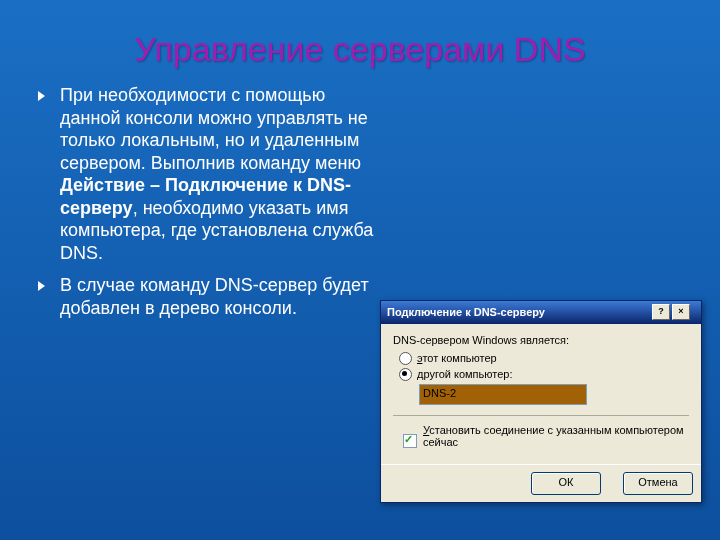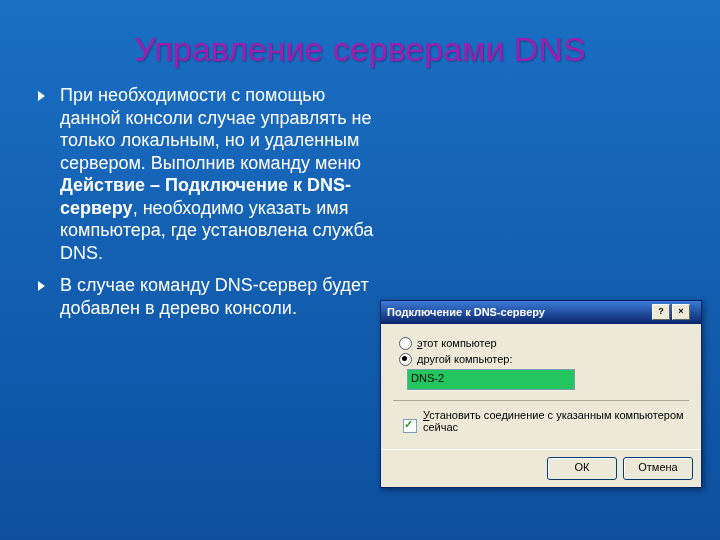--- a/index.html
+++ b/index.html
@@ -75,70 +75,71 @@
 .radio{
   width:11px;height:11px;border:1px solid #555;border-radius:50%;
   background:#fff;margin-right:5px;position:relative;flex:none;
 }
 .radio.checked::after{
   content:"";position:absolute;left:2px;top:2px;width:5px;height:5px;
   background:#000;border-radius:50%;
 }
 .underline{text-decoration:underline}
 .input{
-  margin:3px 0 2px 14px;
+  margin:3px 0 2px 26px;
   width:160px;height:17px;
-  background:#22c55e;border:1px solid #7f9db9;
+  background:#a16207;border:1px solid #7f9db9;
   padding:1px 3px;font-size:11px;line-height:15px;
 }
 .divider{border-top:1px solid #aca899;margin:10px 0 8px}
 .check-row{display:flex;align-items:flex-end;margin:2px 0 10px 10px}
 .checkbox{
   width:12px;height:12px;background:#fff;border:1px solid #7f9db9;
   margin-right:6px;position:relative;flex:none;
 }
 .checkbox.checked::after{
   content:"✓";position:absolute;left:0;top:-2px;font-size:11px;color:#21a121;font-weight:700;
 }
 .btn-row{
   border-top:1px solid #fff;
   background:#ece9d8;
   padding:7px 8px;
-  display:flex;justify-content:flex-end;gap:6px;
+  display:flex;justify-content:flex-end;gap:22px;
 }
 .btn{
   min-width:68px;height:21px;
   background:#ece9d8;
   border:1px solid #003c74;
   border-radius:3px;
   font-size:11px;text-align:center;line-height:19px;
   box-shadow:inset 1px 1px 0 #fff;
 }
 </style>
 </head>
 <body>
 
 <div class="title">Управление серверами DNS</div>
 
 <div class="content">
   <div class="bullet">
-    <span>При необходимости с помощью данной консоли случае управлять не только локальным, но и удаленным сервером. Выполнив команду меню </span><span class="bold">Действие – Подключение к DNS-серверу</span><span>, необходимо указать имя компьютера, где установлена служба DNS.</span>
+    <span>При необходимости с помощью данной консоли можно управлять не только локальным, но и удаленным сервером. Выполнив команду меню </span><span class="bold">Действие – Подключение к DNS-серверу</span><span>, необходимо указать имя компьютера, где установлена служба DNS.</span>
   </div>
   <div class="bullet">
     <span>В случае команду DNS-сервер будет добавлен в дерево консоли.</span><span class="bold"></span><span></span>
   </div>
 </div>
 
 <div class="dialog">
   <div class="titlebar">
     <span class="titlebar-text">Подключение к DNS-серверу</span>
     <span class="win-btn">?</span>
     <span class="win-btn">×</span>
   </div>
   <div class="dialog-body">
+    <div class="section-label">DNS-сервером Windows является:</div>
     <div class="radio-row">
       <span class="radio"></span>
       <span><span class="underline">э</span><span>тот компьютер</span></span>
     </div>
     <div class="radio-row">
       <span class="radio checked"></span>
       <span><span class="underline">д</span><span>ругой компьютер:</span></span>
     </div>
     <div class="input">DNS-2</div>
     <div class="divider"></div>

